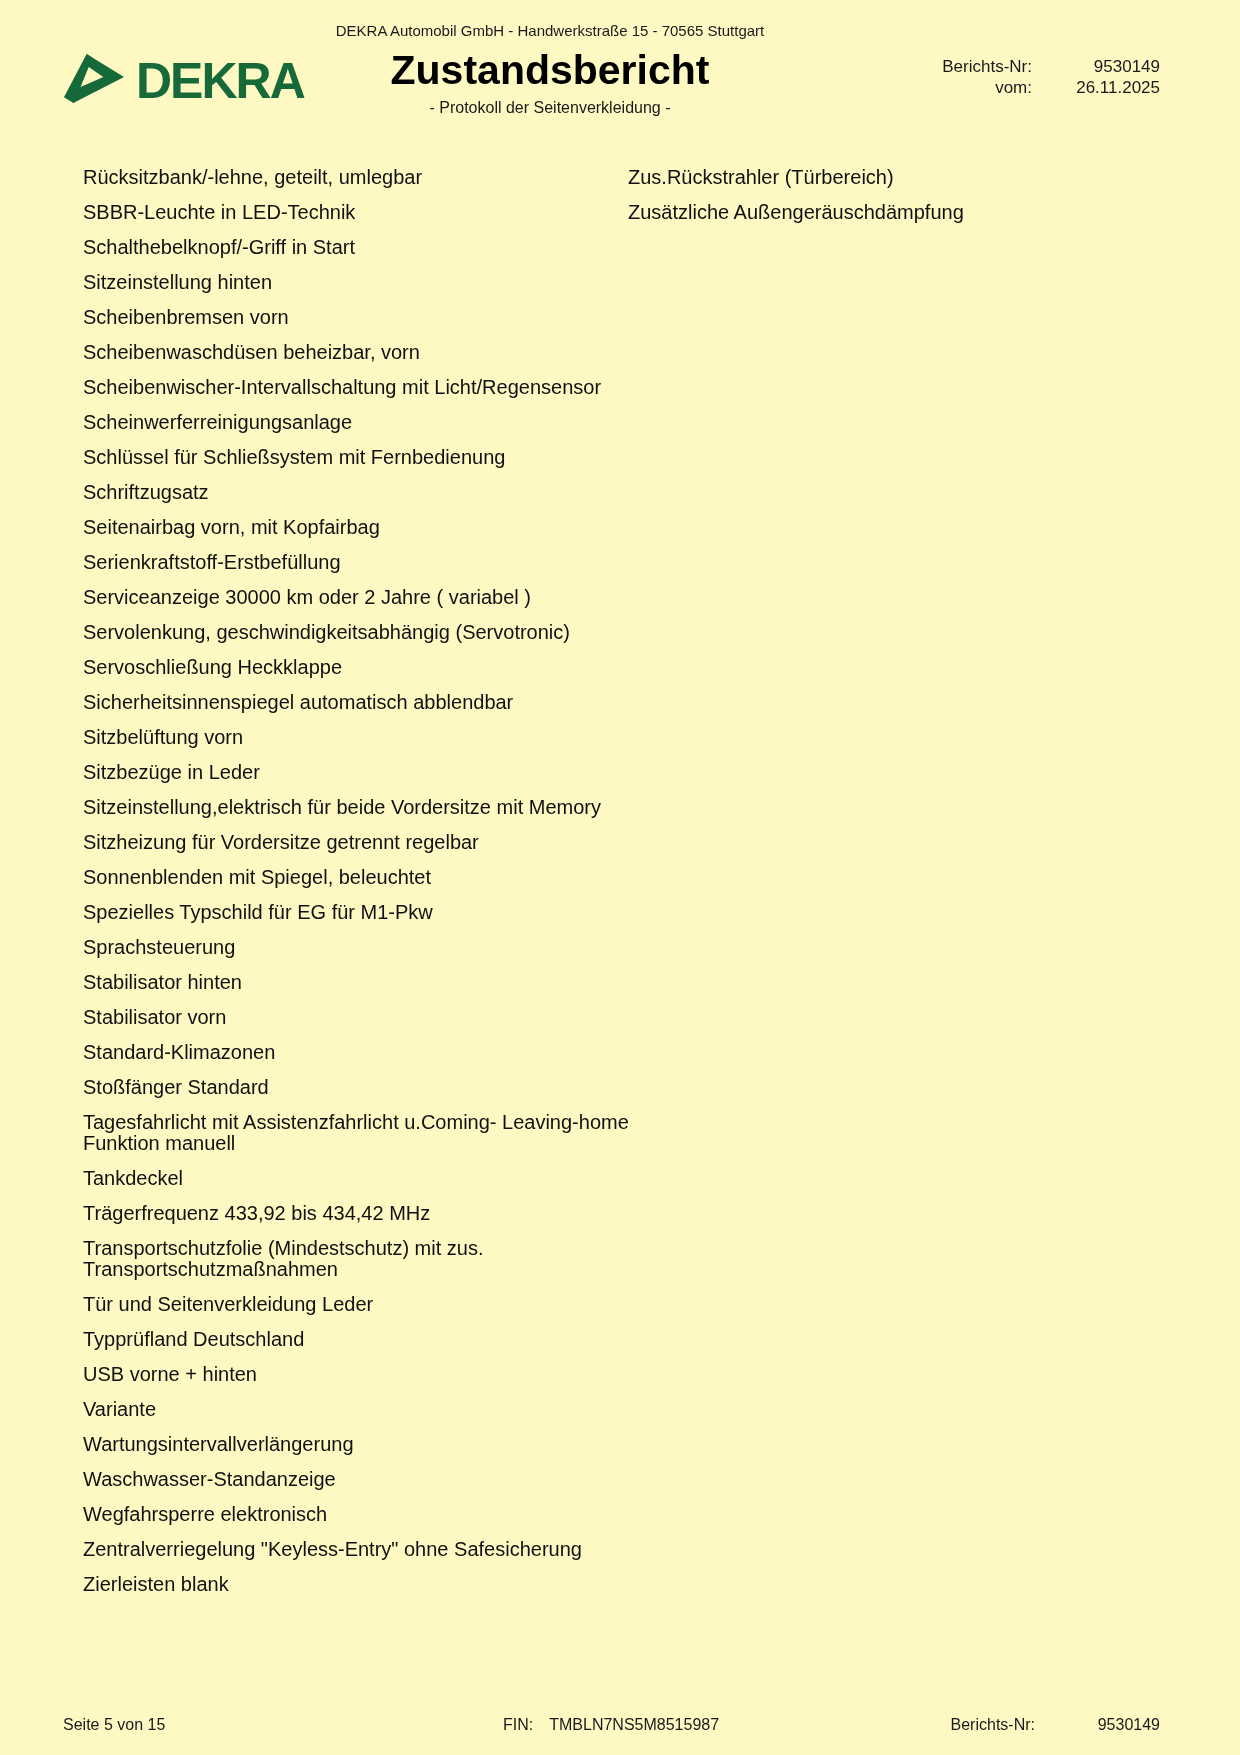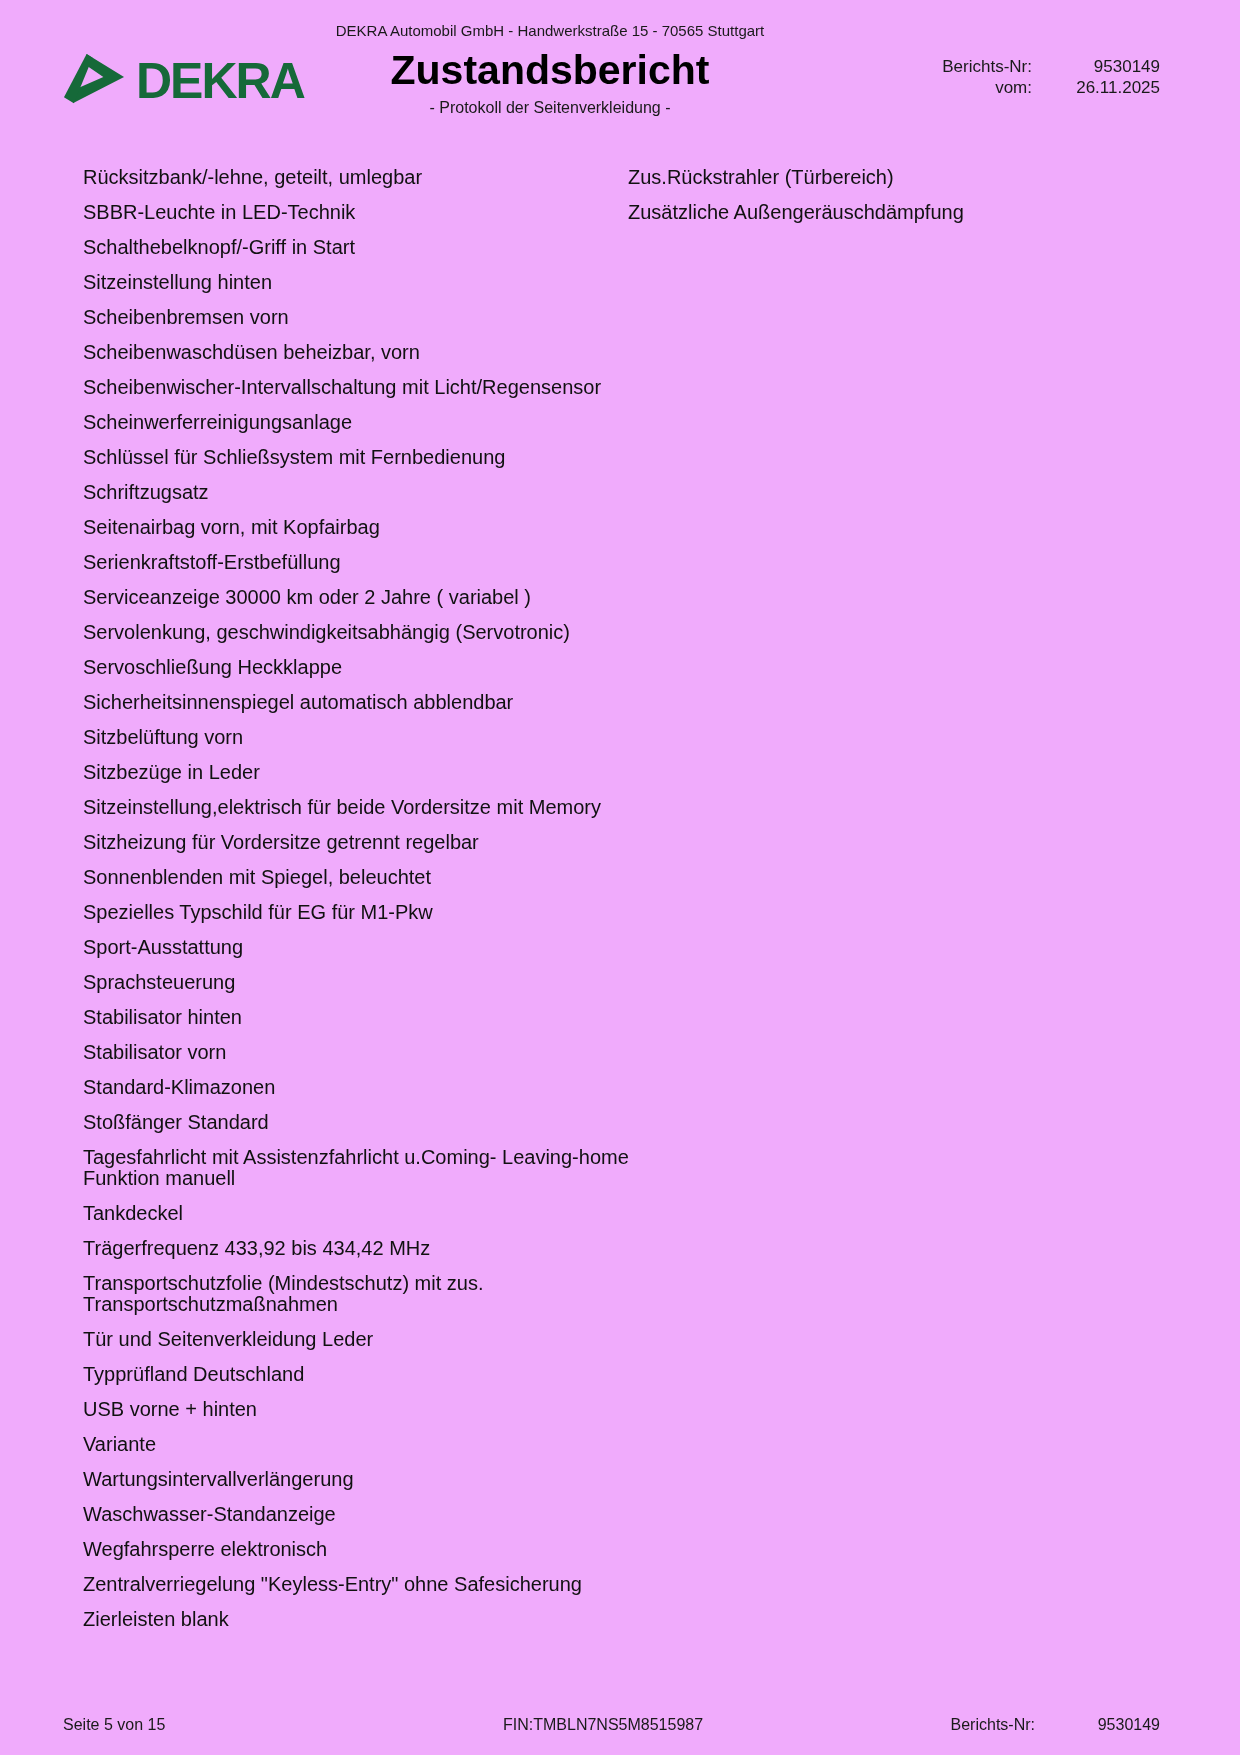--- a/index.html
+++ b/index.html
@@ -5,21 +5,21 @@
 <style>
   html, body {
     margin: 0;
     padding: 0;
     background: #ffffff;
   }
   .page {
     position: relative;
     width: 1240px;
     height: 1755px;
-    background: #f0abfc;
+    background: #fef9c3;
     font-family: "Liberation Sans", "DejaVu Sans", sans-serif;
     color: #1a1a1a;
     overflow: hidden;
   }
   .address-line {
     position: absolute;
     top: 22px;
     left: 0;
     width: 1100px;
     text-align: center;
@@ -113,20 +113,21 @@
     left: 63px;
     top: 0;
   }
   .footer-fin {
     position: absolute;
     left: 503px;
     top: 0;
     display: flex;
   }
   .footer-fin .fin-label {
+    margin-right: 16px;
   }
   .footer-report {
     position: absolute;
     right: 80px;
     top: 0;
     display: flex;
   }
   .footer-report .report-value {
     display: inline-block;
     width: 125px;
@@ -199,21 +200,20 @@
       <div class="equip-item">Sitzbezüge in Leder</div>
 
       <div class="equip-item">Sitzeinstellung,elektrisch für beide Vordersitze mit Memory</div>
 
       <div class="equip-item">Sitzheizung für Vordersitze getrennt regelbar</div>
 
       <div class="equip-item">Sonnenblenden mit Spiegel, beleuchtet</div>
 
       <div class="equip-item">Spezielles Typschild für EG für M1-Pkw</div>
 
-      <div class="equip-item">Sport-Ausstattung</div>
 
       <div class="equip-item">Sprachsteuerung</div>
 
       <div class="equip-item">Stabilisator hinten</div>
 
       <div class="equip-item">Stabilisator vorn</div>
 
       <div class="equip-item">Standard-Klimazonen</div>
 
 

